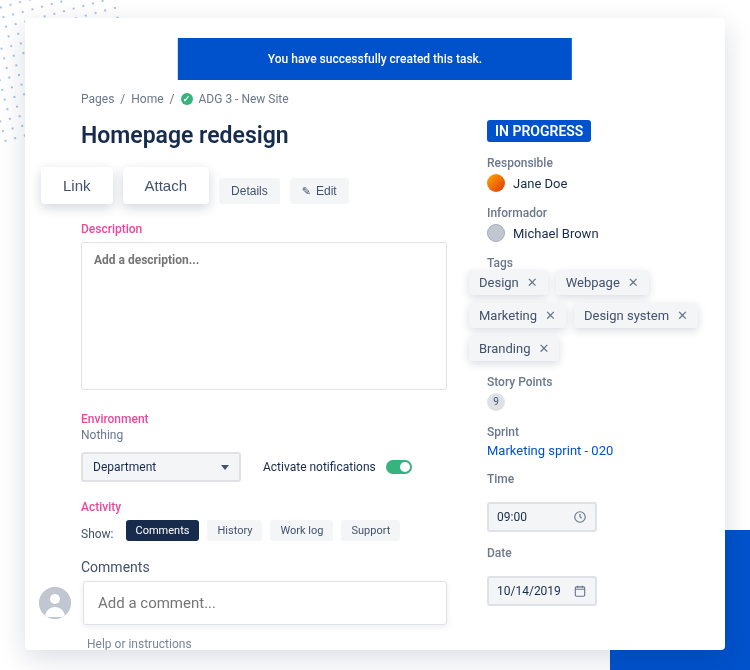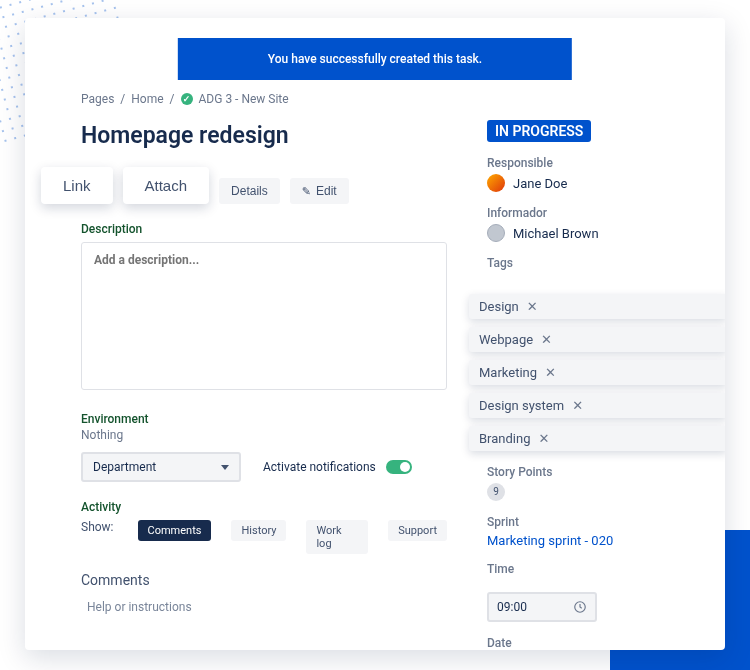--- a/index.html
+++ b/index.html
@@ -74,21 +74,21 @@
     padding:10px 22px; font-size:15px; color:#42526E;
     box-shadow: 0 4px 12px rgba(9,30,66,.18);
     cursor:pointer;
   }
   .small-btn {
     background:#F4F5F7; border:none; border-radius:3px;
     padding:6px 12px; font-size:12px; color:#42526E; cursor:pointer;
     display:inline-flex; align-items:center; gap:5px;
   }
   .pencil-icon { font-size:11px; }
-  .section-label { font-size:12px; color:#14532d; font-weight:500; margin-top:18px; }
+  .section-label { font-size:12px; color:#ec4899; font-weight:500; margin-top:18px; }
   .desc-box {
     border:1px solid #DFE1E6; border-radius:3px;
     height:148px; margin-top:6px; padding:10px 12px;
     font-size:12px; color:#97A0AF; width: 390px; max-width:100%;
     resize:none; font-family:inherit;font-weight:bold;
   }
   .nothing { font-size:12px; color:#6B778C; margin-top:2px; }
   .env-row { display:flex; align-items:center; gap:22px; margin-top:10px; }
   .select {
     background:#F4F5F7; border:2px solid #DFE1E6; border-radius:3px;
@@ -97,21 +97,21 @@
   }
   .caret-down { width:0;height:0;border-left:4px solid transparent;border-right:4px solid transparent;border-top:5px solid #42526E; }
   .notif-row { display:flex; align-items:center; gap:10px; font-size:12px; color:#172B4D; }
   .toggle {
     width:26px; height:14px; border-radius:7px; background:#36B37E; position:relative;
   }
   .toggle::after {
     content:""; position:absolute; width:10px; height:10px; background:#fff;
     border-radius:50%; top:2px; right:2px;
   }
-  .tab-row { display:flex; align-items:flex-start; gap:20px; margin-top:6px; font-size:12px;}
+  .tab-row { display:flex; align-items:flex-end; gap:8px; margin-top:6px; font-size:12px;}
   .tab-label { color:#42526E; margin-right:4px;}
   .tab { background:#F4F5F7; color:#42526E; padding:4px 10px; border-radius:3px; font-size:11px; cursor:pointer;}
   .tab.active { background:#172B4D; color:#fff; }
   .comments-title { font-size:14px; color:#42526E; margin-top:18px; font-weight:400;}
   .comment-row { display:flex; align-items:center; gap:12px; margin-top:6px; margin-left:-42px;}
   .avatar { width:32px; height:32px; border-radius:50%; background:#C1C7D0; overflow:hidden; display:flex; align-items:center; justify-content:center; font-size:16px;}
   .comment-input {
     flex:1; border:1px solid #DFE1E6; border-radius:3px;
     box-shadow: 0 2px 6px rgba(9,30,66,.08);
     padding:12px 14px; font-size:15px; color:#7A869A; font-family:inherit;
@@ -121,21 +121,21 @@
   .status-badge {
     display:inline-block; background:#0052CC; color:#fff;
     font-size:14px; padding:3px 8px; border-radius:3px;
     text-transform:uppercase; font-weight:600; margin-top:4px;
   }
   .r-label { font-size:12px; color:#6B778C; margin-top:14px; font-weight:500; }
   .person { display:flex; align-items:center; gap:8px; margin-top:4px; font-size:13px; color:#172B4D;}
   .mini-avatar { width:18px; height:18px; border-radius:50%; }
   .mini-avatar.jane { background: linear-gradient(135deg,#FFAB00 0%,#DE350B 100%); }
   .mini-avatar.mike { background:#C1C7D0; border:1px solid #A5ADBA;}
-  .tags-wrap { display:flex; flex-wrap:wrap; gap:8px; margin-top:24px; margin-left:-18px; margin-right:-30px;flex-direction:column;}
+  .tags-wrap { display:flex; flex-wrap:wrap; gap:8px; margin-top:0; margin-left:-18px; margin-right:-30px;}
   .tag {
     background:#F4F5F7; color:#42526E; font-size:13px;
     padding:5px 10px; border-radius:3px;
     box-shadow: 0 3px 8px rgba(9,30,66,.15);
     display:flex; align-items:center; gap:8px;
   }
   .tag-x { color:#6B778C; font-size:13px; cursor:pointer; }
   .points-badge {
     display:inline-block; width:18px; height:18px; border-radius:50%;
     background:#DFE1E6; color:#42526E; font-size:10px; line-height:18px; text-align:center;
@@ -201,20 +201,30 @@
       <div class="section-label">Activity</div>
       <div class="tab-row">
         <span class="tab-label">Show:</span>
         <span class="tab active">Comments</span>
         <span class="tab">History</span>
         <span class="tab">Work log</span>
         <span class="tab">Support</span>
       </div>
 
       <div class="comments-title">Comments</div>
+      <div class="comment-row">
+        <div class="avatar">
+          <svg viewBox="0 0 32 32" width="32" height="32">
+              <circle cx="16" cy="16" r="16" fill="#C1C7D0"></circle>
+              <circle cx="16" cy="12" r="5" fill="#fff"></circle>
+              <path d="M6 30c0-6 5-10 10-10s10 4 10 10" fill="#fff"></path>
+            </svg>
+        </div>
+        <input class="comment-input" placeholder="Add a comment..." style="">
+      </div>
 
       <div class="help">Help or instructions</div>
       
     </div>
 
     <div class="right">
       <span class="status-badge">In Progress</span>
 
       <div class="r-label">Responsible</div>
       <div class="person">

